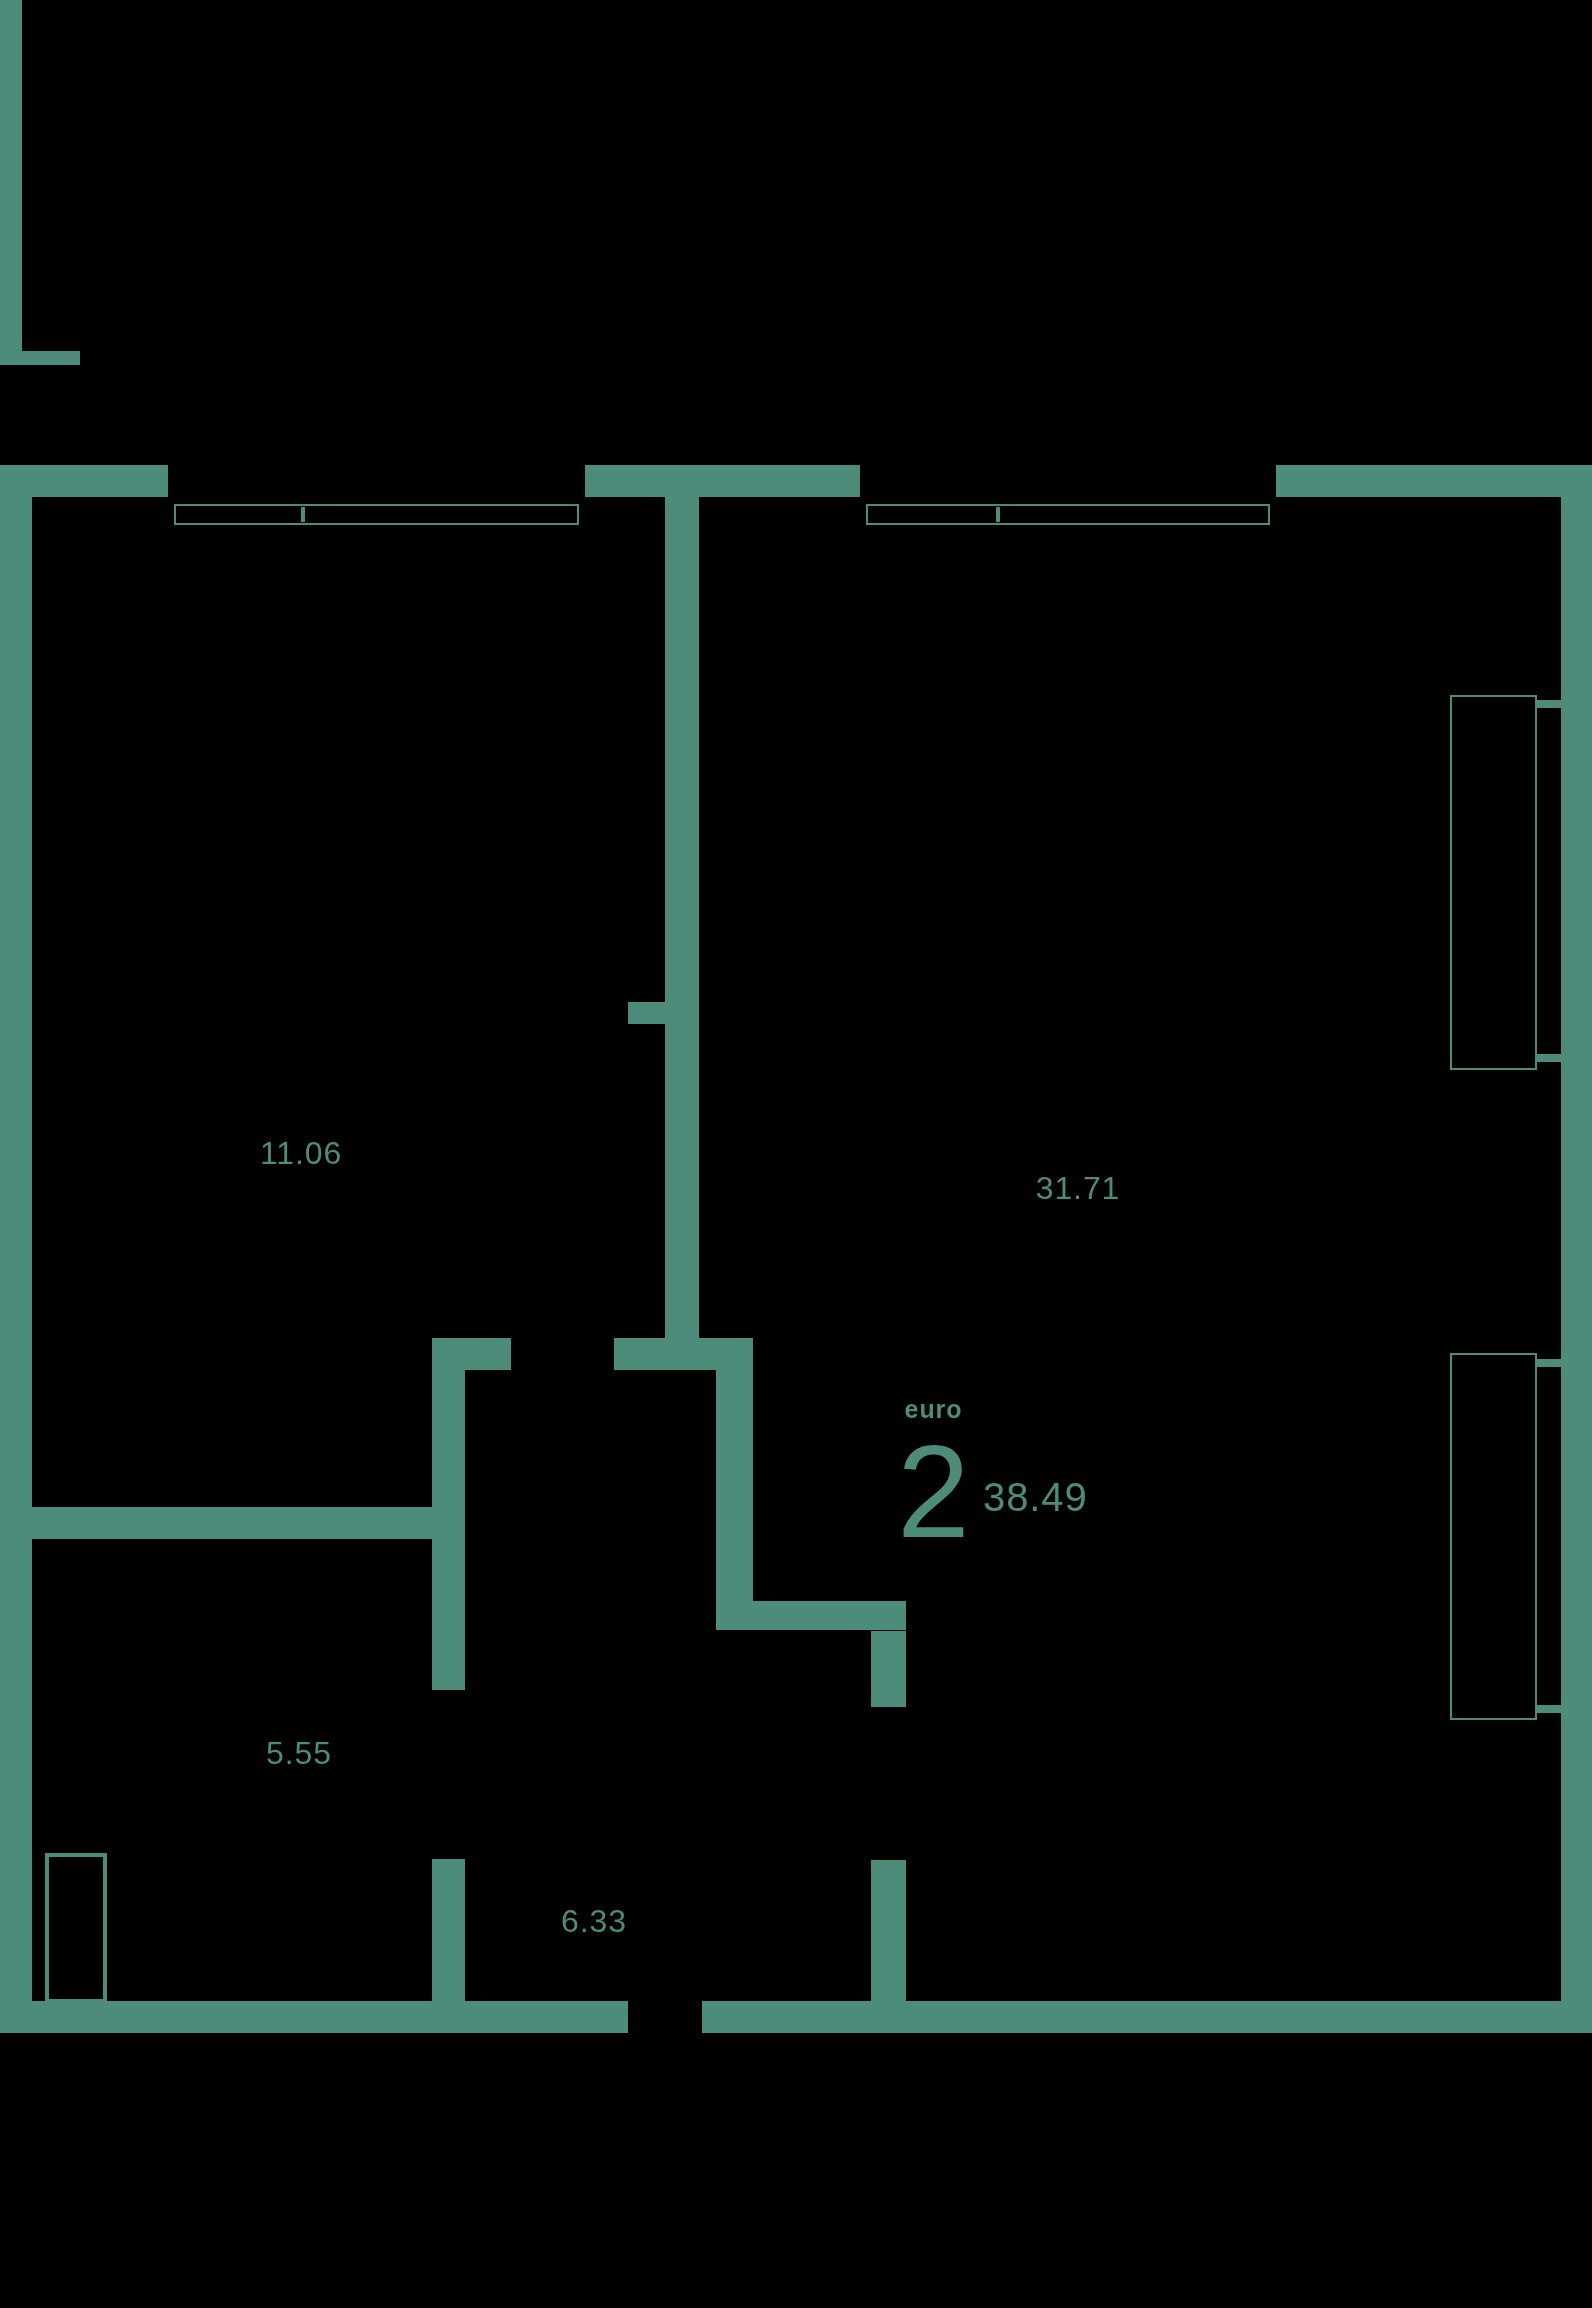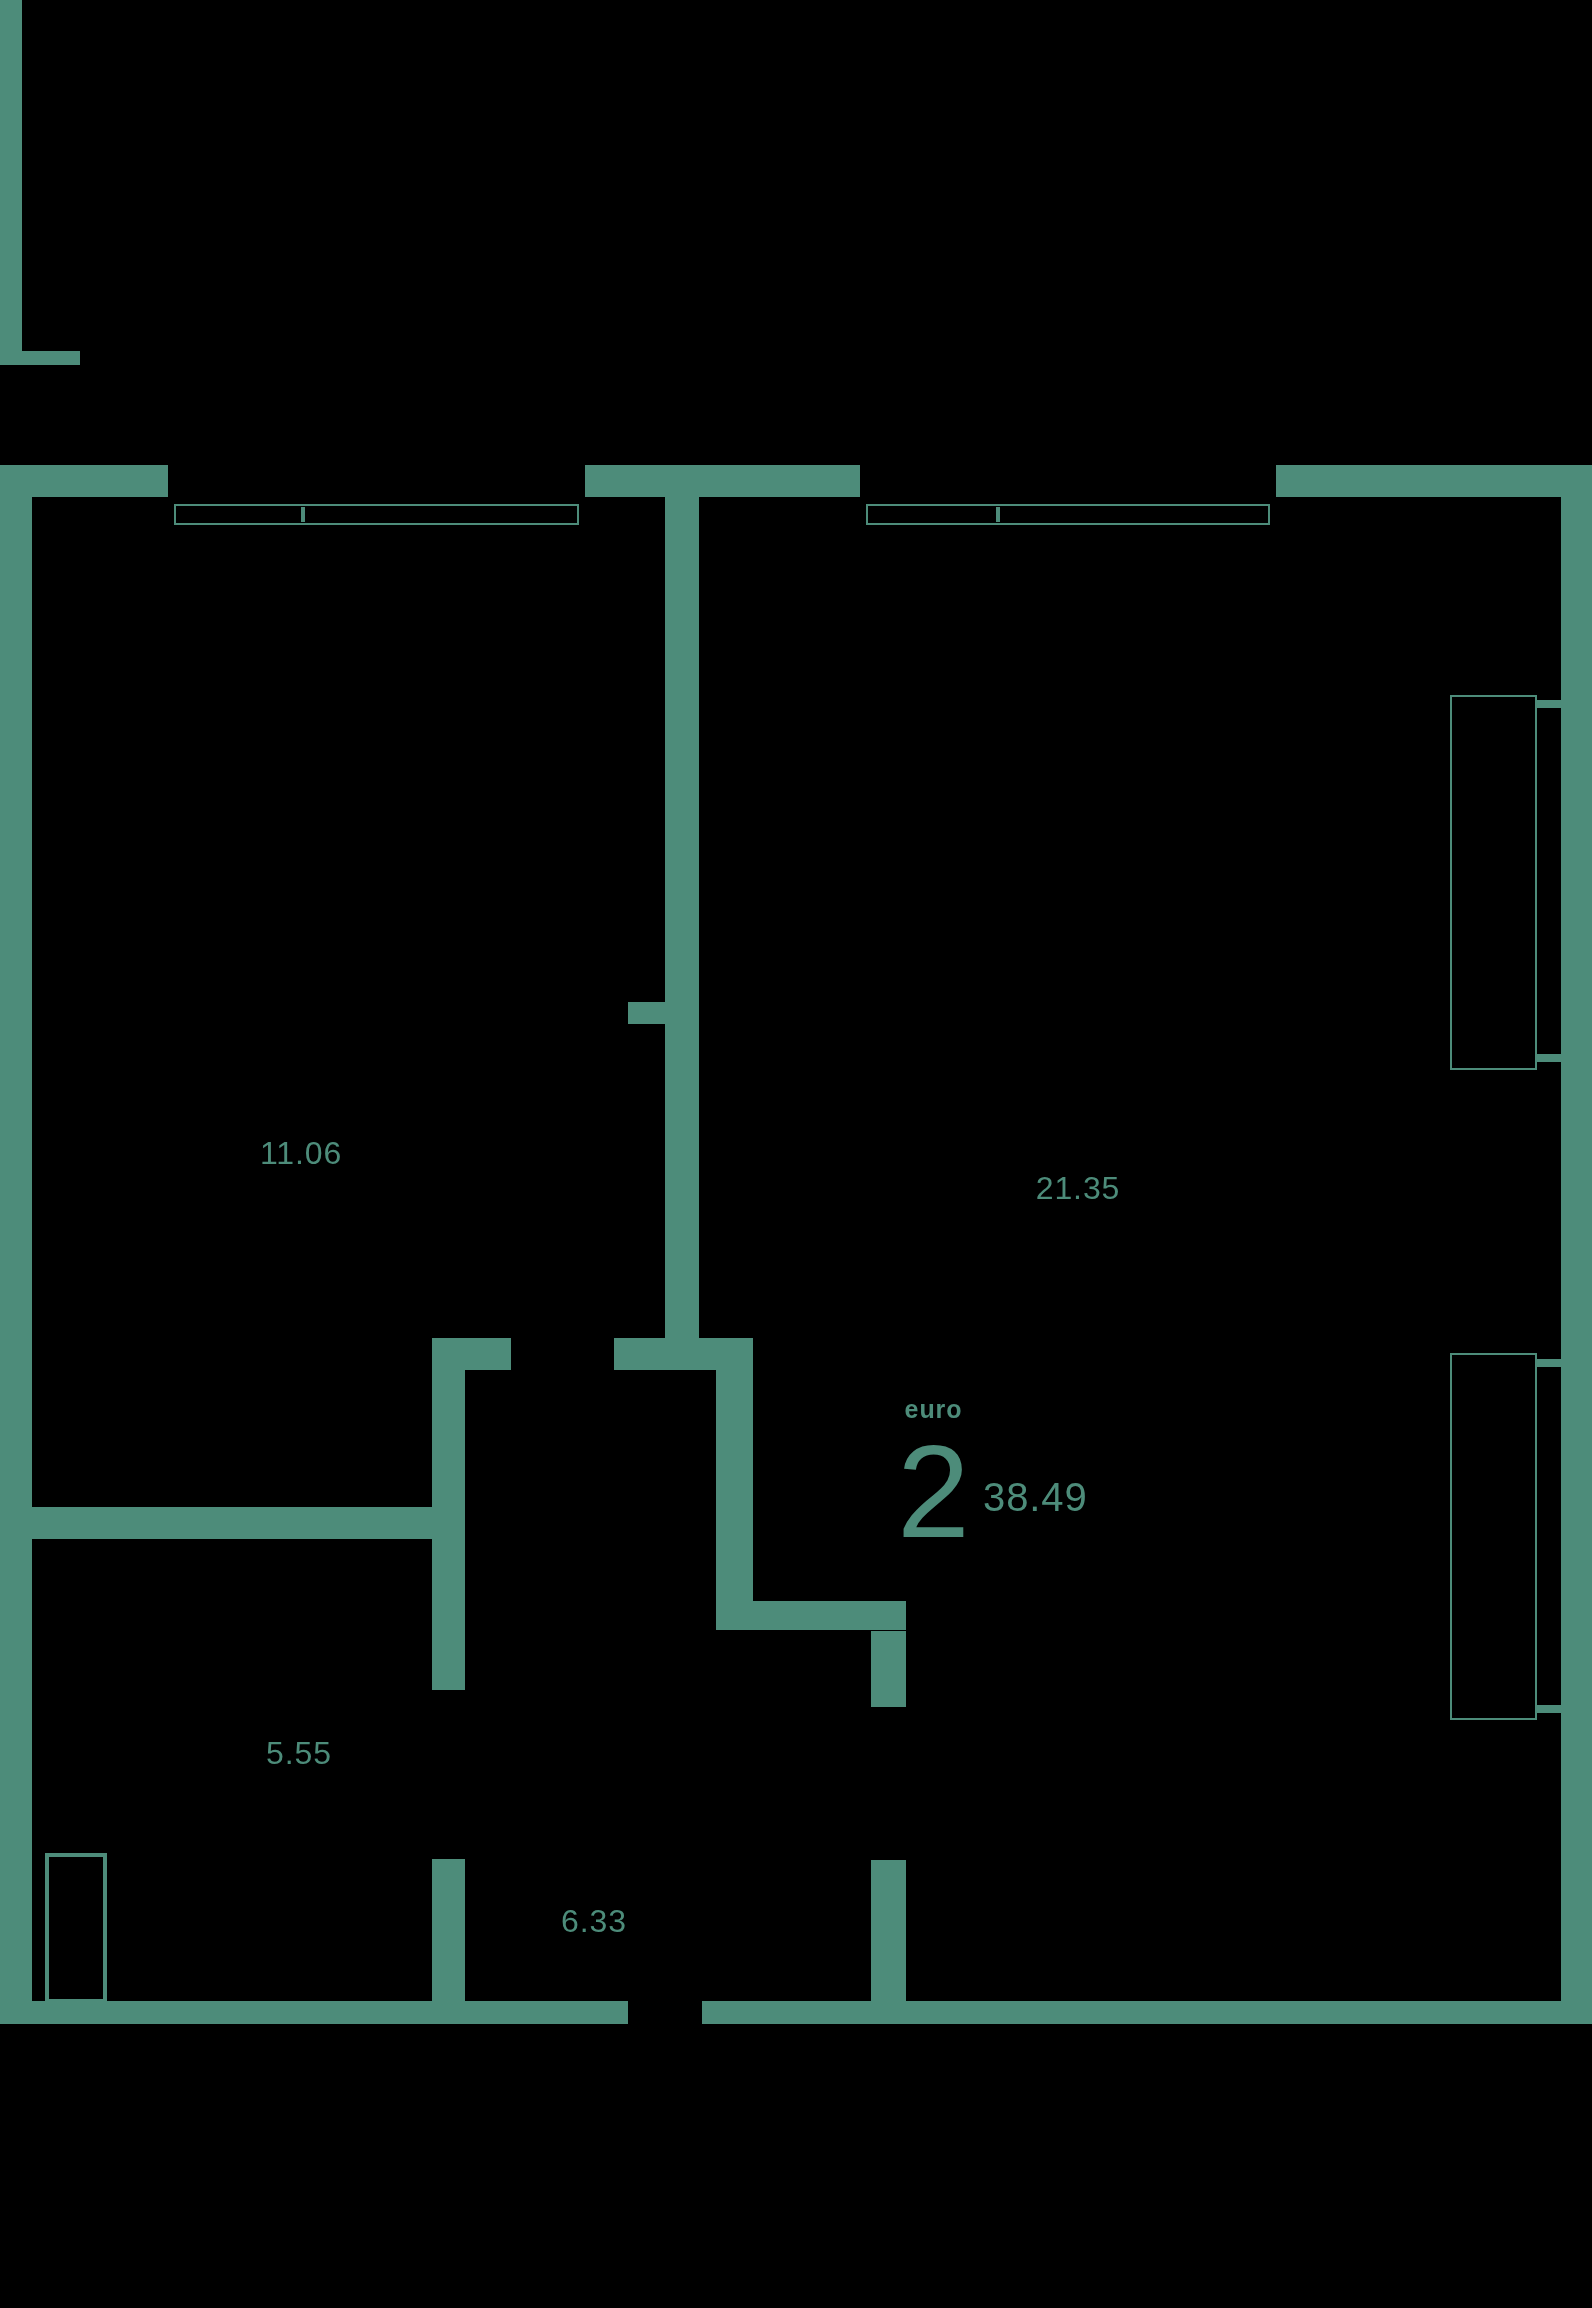--- a/index.html
+++ b/index.html
@@ -3,21 +3,21 @@
 <meta charset="utf-8">
 <style>
   :root{
     --bg:#000000;
     --wall:#4d8c7a;
     --text:#4d8c7a;
   }
   html,body{margin:0;padding:0;background:var(--bg);}
   .plan{
     position:relative;
-    width:1593px;height:2024px;
+    width:1593px;height:2308px;
     background:var(--bg);
     overflow:hidden;
     font-family:"Liberation Sans","DejaVu Sans",sans-serif;
   }
   .wall{position:absolute;background:var(--wall);}
   .window{position:absolute;border:2.8px solid var(--wall);background:var(--bg);box-sizing:border-box;}
   .shaft{position:absolute;border:4.7px solid var(--wall);background:var(--bg);box-sizing:border-box;}
   .room-label{
     position:absolute;
     color:var(--text);
@@ -74,21 +74,21 @@
   <div class="wall" style="left:32px;top:1507px;width:432px;height:32px"></div>
 
   <div class="wall" style="left:716px;top:1601px;width:190px;height:29px"></div>
 
   <div class="wall" style="left:871px;top:1631px;width:35px;height:76px"></div>
   <div class="wall" style="left:871px;top:1860px;width:35px;height:141px"></div>
 
   <div class="shaft" style="left:45px;top:1853px;width:62px;height:150px"></div>
 
   <div class="room-label" style="left:301px;top:1153px">11.06</div>
-  <div class="room-label" style="left:1078px;top:1188px">21.35</div>
+  <div class="room-label" style="left:1078px;top:1188px">31.71</div>
   <div class="room-label" style="left:299px;top:1753px">5.55</div>
   <div class="room-label" style="left:594px;top:1921px">6.33</div>
 
   <div class="tag" style="left:897px;top:1395px">
     <span class="tag-type">euro</span>
     <div class="tag-row">
       <span class="tag-rooms">2</span>
       <span class="tag-area">38.49</span>
     </div>
   </div>

